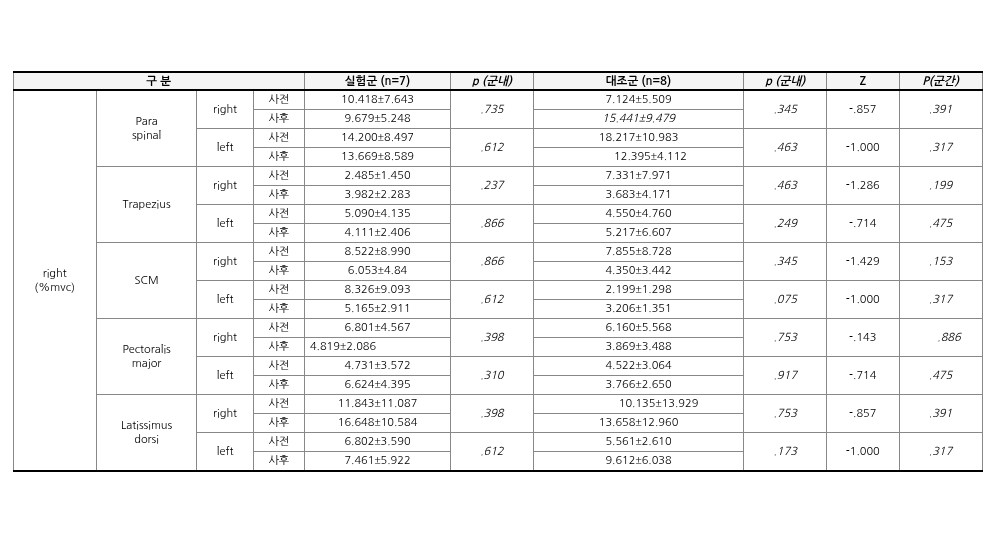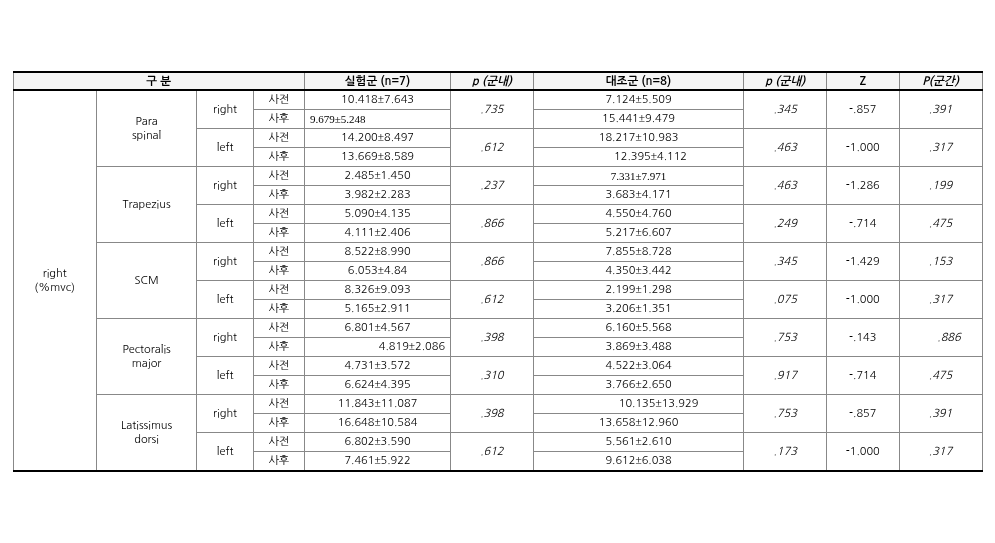--- a/index.html
+++ b/index.html
@@ -67,22 +67,22 @@
           <td style="text-align: center; white-space: nowrap;">사전</td>
           <td style="text-align: center;">10.418±7.643</td>
           <td rowspan="2" style="text-align: center; vertical-align: middle; font-style: italic;">.735</td>
           <td style="text-align: center;">7.124±5.509</td>
           <td rowspan="2" style="text-align: center; vertical-align: middle; font-style: italic;">.345</td>
           <td rowspan="2" style="text-align: center; vertical-align: middle;">-.857</td>
           <td rowspan="2" style="text-align: center; vertical-align: middle; font-style: italic;">.391</td>
         </tr>
         <tr>
           <td style="text-align: center; white-space: nowrap;">사후</td>
-          <td style="text-align: left; font-family: Liberation Serif, serif;">9.679±5.248</td>
-          <td style="text-align: center;">15.441±9.479</td>
+          <td style="text-align: center;">9.679±5.248</td>
+          <td style="text-align: center; font-style: italic;">15.441±9.479</td>
         </tr>
         <tr>
           <td rowspan="2" style="text-align: center; vertical-align: middle;">left</td>
           <td style="text-align: center; white-space: nowrap;">사전</td>
           <td style="text-align: center;">14.200±8.497</td>
           <td rowspan="2" style="text-align: center; vertical-align: middle; font-style: italic;">.612</td>
           <td style="text-align: center;">18.217±10.983</td>
           <td rowspan="2" style="text-align: center; vertical-align: middle; font-style: italic;">.463</td>
           <td rowspan="2" style="text-align: center; vertical-align: middle;">-1.000</td>
           <td rowspan="2" style="text-align: center; vertical-align: middle; font-style: italic;">.317</td>
@@ -91,21 +91,21 @@
           <td style="text-align: center; white-space: nowrap;">사후</td>
           <td style="text-align: center;">13.669±8.589</td>
           <td style="text-align: center; padding-left: 29px;">12.395±4.112</td>
         </tr>
         <tr class="group-sep">
           <td rowspan="4" style="text-align: center; vertical-align: middle; white-space: pre-line;">Trapezius</td>
           <td rowspan="2" style="text-align: center; vertical-align: middle;">right</td>
           <td style="text-align: center; white-space: nowrap;">사전</td>
           <td style="text-align: center;">2.485±1.450</td>
           <td rowspan="2" style="text-align: center; vertical-align: middle; font-style: italic;">.237</td>
-          <td style="text-align: center; font-family: Liberation Serif, serif;">7.331±7.971</td>
+          <td style="text-align: center;">7.331±7.971</td>
           <td rowspan="2" style="text-align: center; vertical-align: middle; font-style: italic;">.463</td>
           <td rowspan="2" style="text-align: center; vertical-align: middle;">-1.286</td>
           <td rowspan="2" style="text-align: center; vertical-align: middle; font-style: italic;">.199</td>
         </tr>
         <tr>
           <td style="text-align: center; white-space: nowrap;">사후</td>
           <td style="text-align: center;">3.982±2.283</td>
           <td style="text-align: center;">3.683±4.171</td>
         </tr>
         <tr>
@@ -160,21 +160,21 @@
           <td style="text-align: center; white-space: nowrap;">사전</td>
           <td style="text-align: center;">6.801±4.567</td>
           <td rowspan="2" style="text-align: center; vertical-align: middle; font-style: italic;">.398</td>
           <td style="text-align: center;">6.160±5.568</td>
           <td rowspan="2" style="text-align: center; vertical-align: middle; font-style: italic;">.753</td>
           <td rowspan="2" style="text-align: center; vertical-align: middle;">-.143</td>
           <td rowspan="2" style="text-align: center; vertical-align: middle; font-style: italic; padding-left: 22px;">.886</td>
         </tr>
         <tr>
           <td style="text-align: center; white-space: nowrap;">사후</td>
-          <td style="text-align: right;">4.819±2.086</td>
+          <td style="text-align: left;">4.819±2.086</td>
           <td style="text-align: center;">3.869±3.488</td>
         </tr>
         <tr>
           <td rowspan="2" style="text-align: center; vertical-align: middle;">left</td>
           <td style="text-align: center; white-space: nowrap;">사전</td>
           <td style="text-align: center;">4.731±3.572</td>
           <td rowspan="2" style="text-align: center; vertical-align: middle; font-style: italic;">.310</td>
           <td style="text-align: center;">4.522±3.064</td>
           <td rowspan="2" style="text-align: center; vertical-align: middle; font-style: italic;">.917</td>
           <td rowspan="2" style="text-align: center; vertical-align: middle;">-.714</td>

